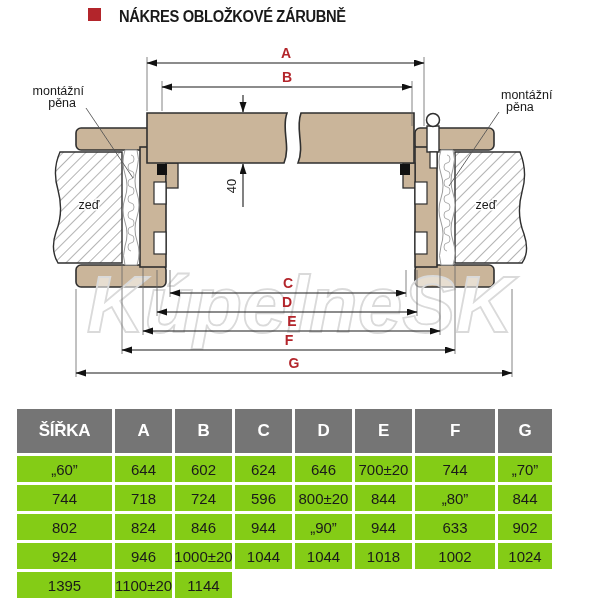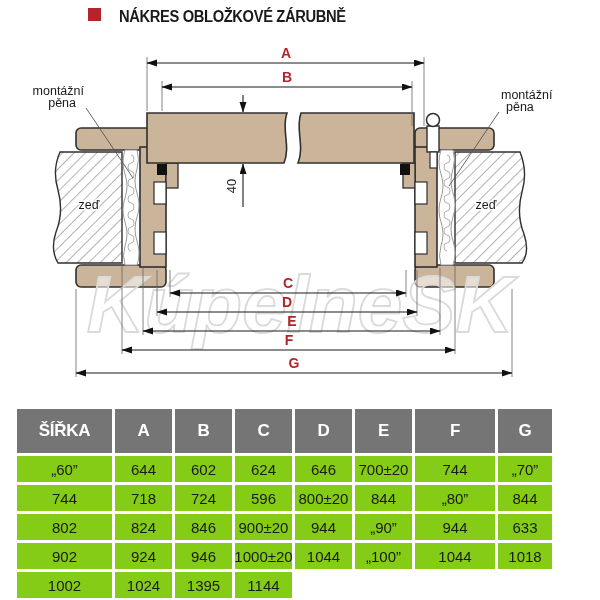--- a/index.html
+++ b/index.html
@@ -169,30 +169,29 @@
     <div class="td">718</div>
     <div class="td">724</div>
     <div class="td">596</div>
     <div class="td">800±20</div>
     <div class="td">844</div>
     <div class="td">„80”</div>
     <div class="td">844</div>
     <div class="td">802</div>
     <div class="td">824</div>
     <div class="td">846</div>
-    <div class="td">900±20</div>
     <div class="td">944</div>
     <div class="td">„90”</div>
     <div class="td">944</div>
     <div class="td">633</div>
     <div class="td">902</div>
     <div class="td">924</div>
     <div class="td">946</div>
     <div class="td">1000±20</div>
     <div class="td">1044</div>
-    <div class="td">„100”</div>
     <div class="td">1044</div>
     <div class="td">1018</div>
     <div class="td">1002</div>
     <div class="td">1024</div>
     <div class="td">1395</div>
+    <div class="td">1100±20</div>
     <div class="td">1144</div>
   </div>
 
 </body></html>

